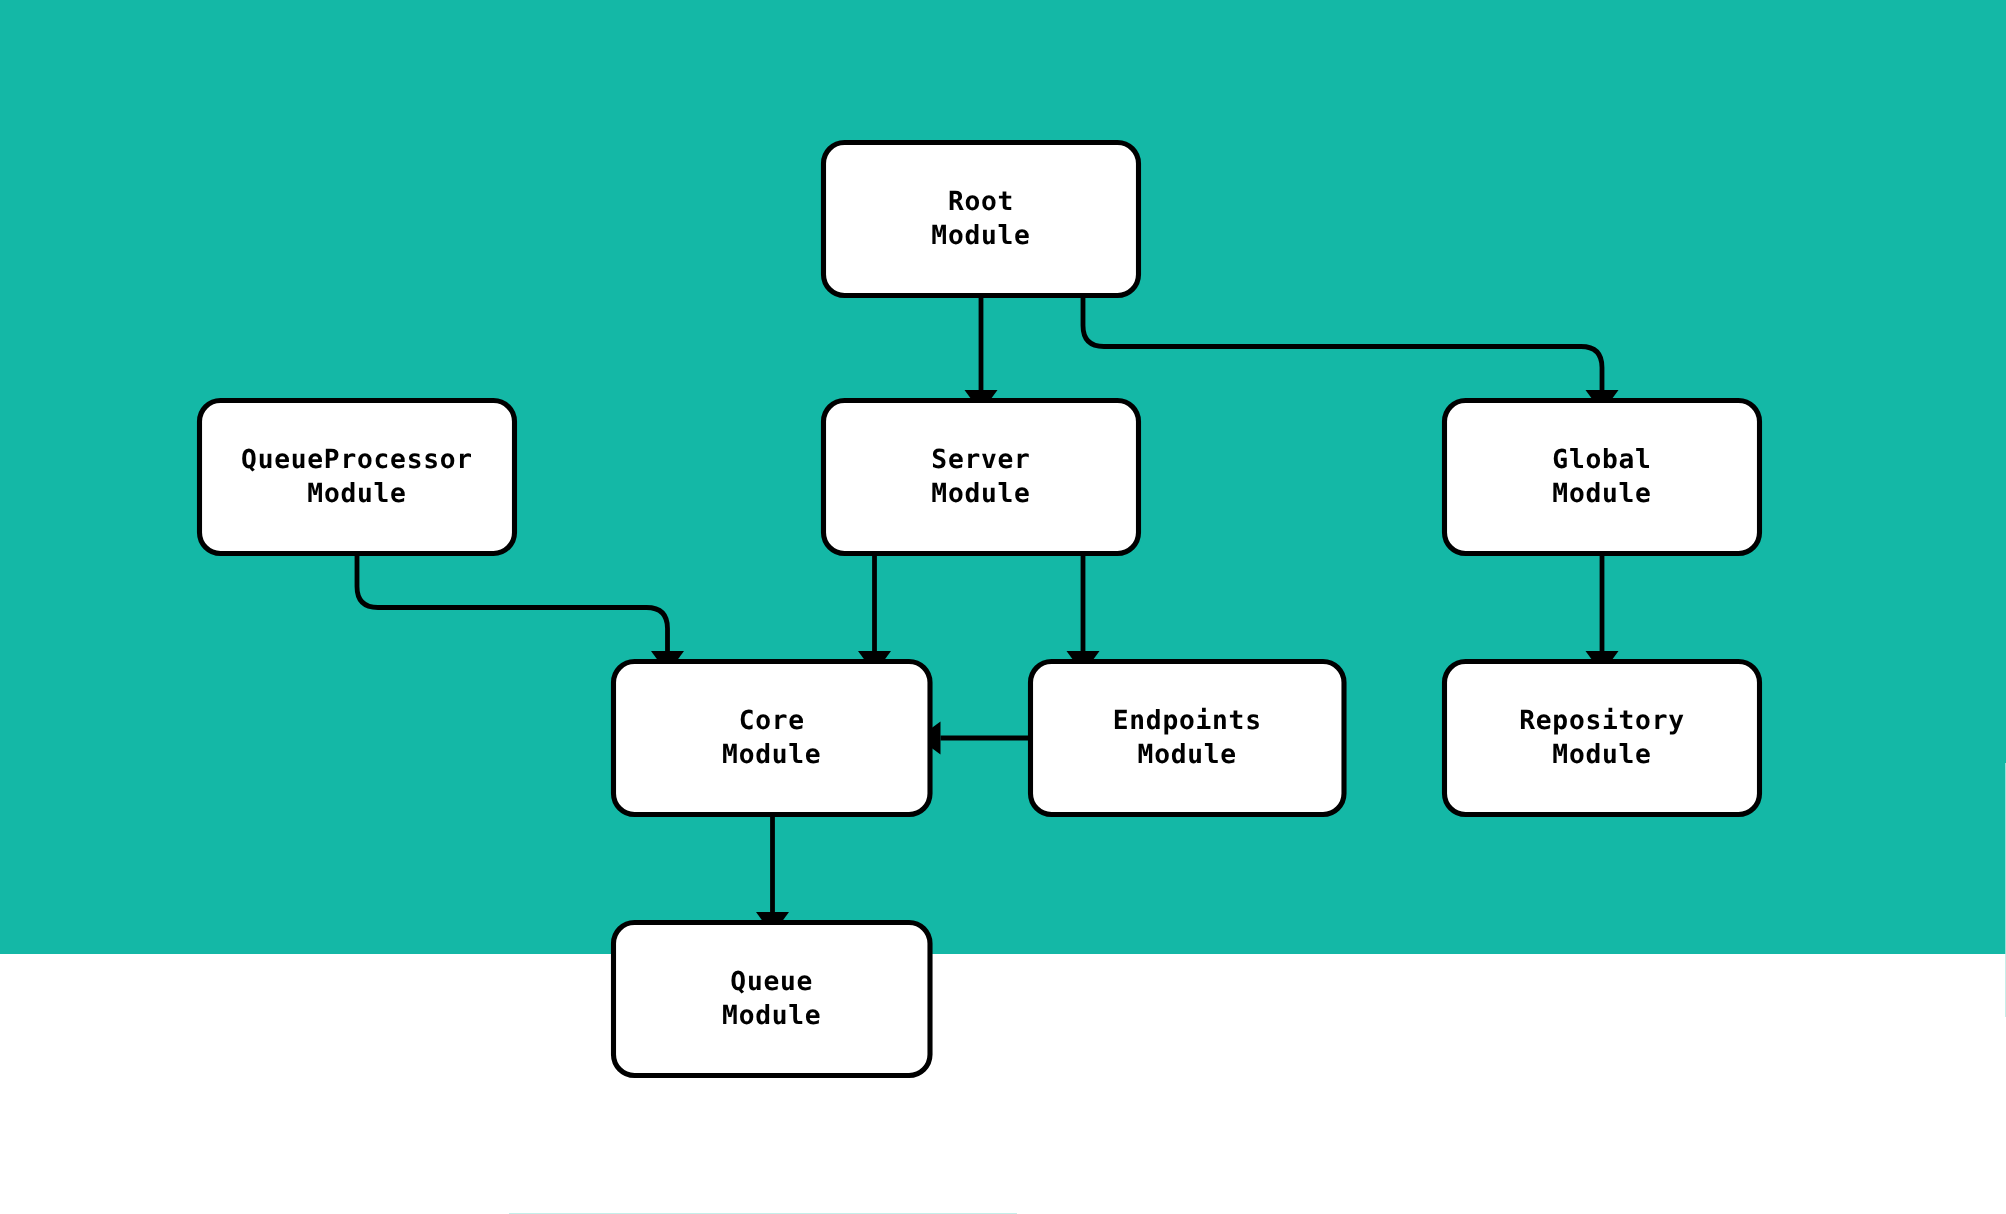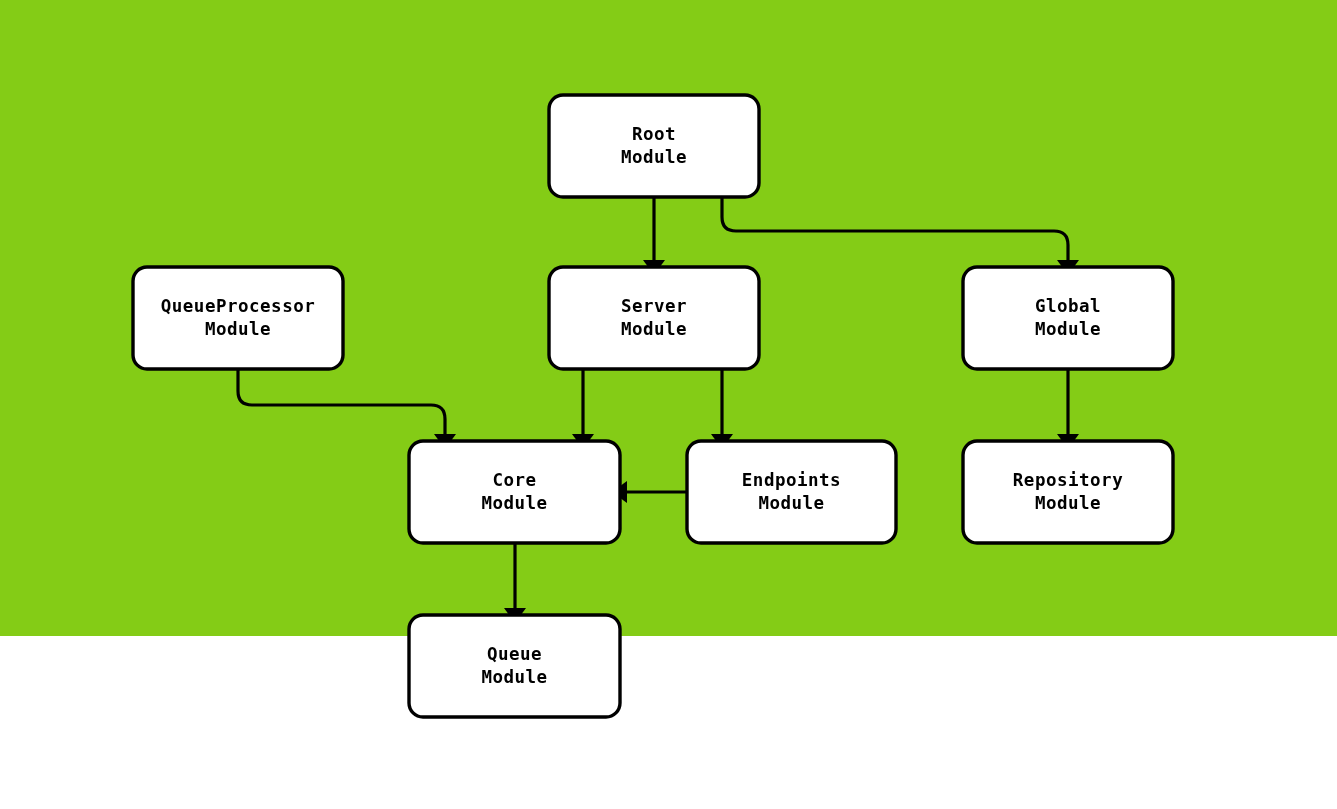--- a/index.html
+++ b/index.html
@@ -11,21 +11,21 @@
   body {
     width: 1337px;
     height: 809px;
     overflow: hidden;
     font-family: "DejaVu Sans Mono", "Liberation Mono", monospace;
   }
   #diagram-root {
     position: relative;
     width: 1337px;
     height: 636px;
-    background: #84cc16;
+    background: #14b8a6;
   }
   svg#diagram-canvas {
     display: block;
     width: 1337px;
     height: 809px;
   }
   .node-box {
     fill: #ffffff;
     stroke: #000000;
     stroke-width: 3.4;

